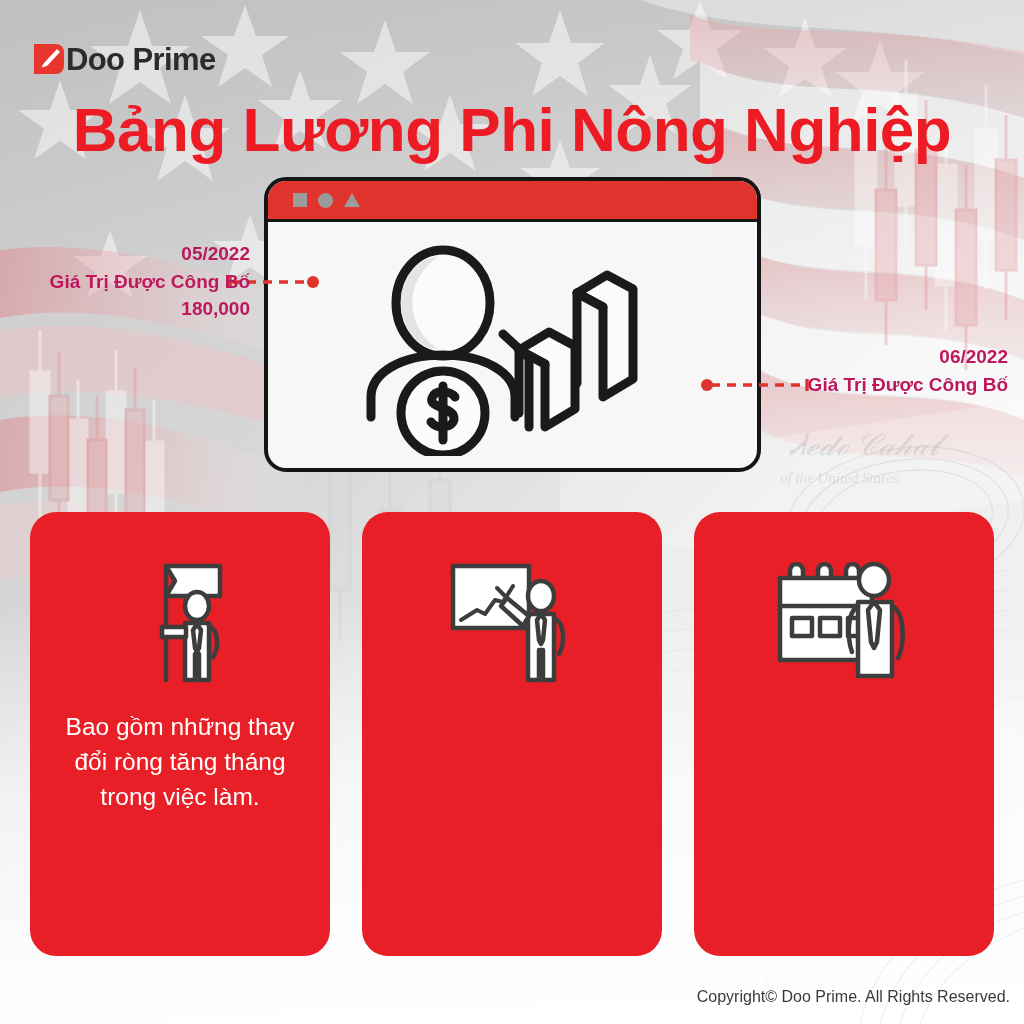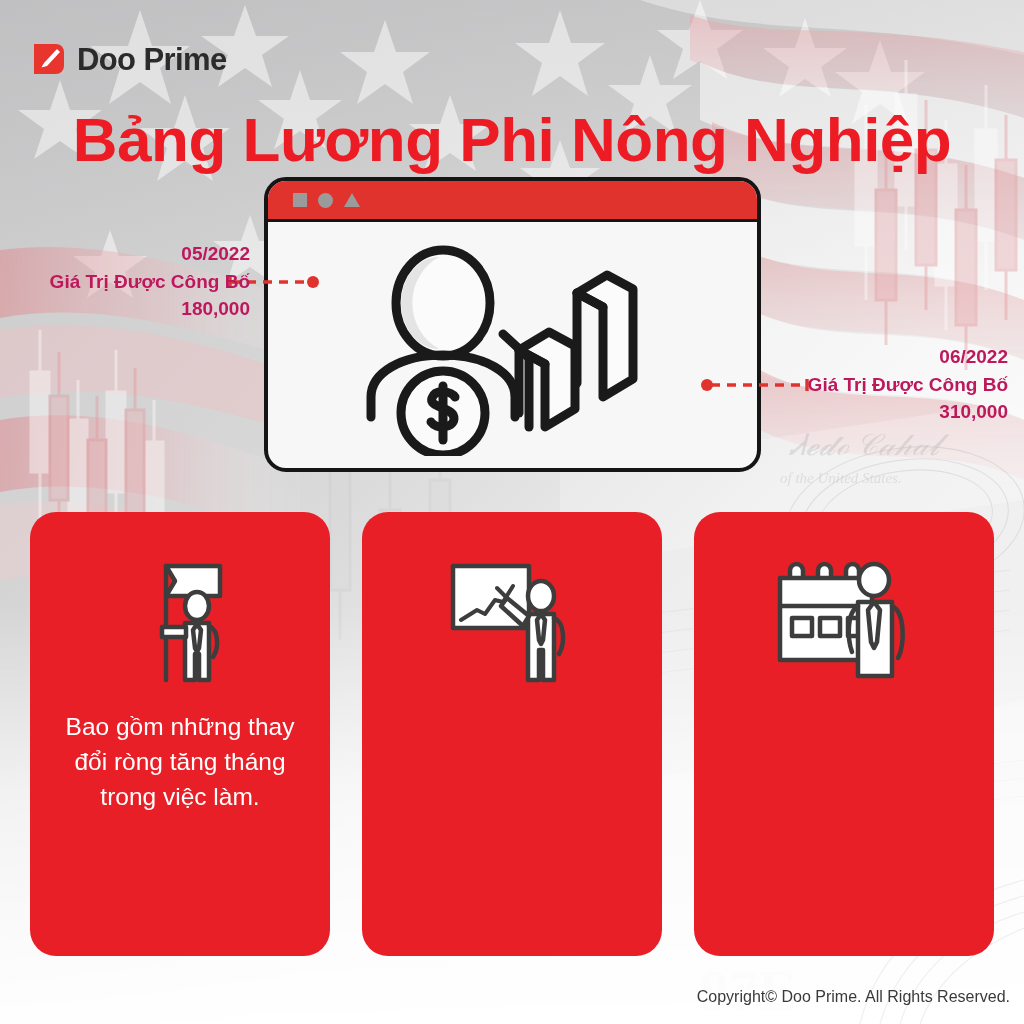--- a/index.html
+++ b/index.html
@@ -11,37 +11,36 @@
     position:relative;
   }
 
   
   #bg { position:absolute; inset:0; overflow:hidden; }
   #bg svg { position:absolute; inset:0; width:1024px; height:1024px; }
 
   
   #logo {
     position:absolute; left:32px; top:42px;
-    display:flex; align-items:center; gap:11px;
+    display:flex; align-items:center; 
     z-index:10;
   }
   #logo .mark { width:34px; height:34px; position:relative; }
   #logo .mark-text {
     font-size:31px; font-weight:bold; color:#2b2b2b;
     letter-spacing:-0.6px; line-height:1;
   }
 
   
   #title {
     position:absolute; left:0; top:97px; width:1024px;
     text-align:center; z-index:10;
     font-size:62px; font-weight:bold; color:#ED1C24;
     letter-spacing:-0.5px; line-height:1.05;
     white-space:nowrap;
-    margin-top:10px;
   }
 
   
   #window {
     position:absolute; left:264px; top:177px;
     width:497px; height:295px;
     border:4px solid #151515;
     border-radius:22px;
     background:#f7f7f7;
     overflow:hidden;
@@ -331,21 +330,20 @@
   <svg width="92" height="14" viewBox="0 0 92 14">
     <line x1="2" y1="1" x2="2" y2="13" stroke="#E1332D" stroke-width="3.4"></line>
     <line x1="3" y1="7" x2="80" y2="7" stroke="#E1332D" stroke-width="3.4" stroke-dasharray="9 7"></line>
     <circle cx="85" cy="7" r="6" fill="#E1332D"></circle>
   </svg>
 </div>
 
 <div id="anno-right" class="anno">
   <div>06/2022</div>
   <div>Giá Trị Được Công Bố</div>
-  <div>310,000</div>
 </div>
 
 <div id="lead-right" class="lead">
   <svg width="110" height="14" viewBox="0 0 110 14">
     <circle cx="7" cy="7" r="6" fill="#E1332D"></circle>
     <line x1="11" y1="7" x2="106" y2="7" stroke="#E1332D" stroke-width="3.4" stroke-dasharray="9 7"></line>
     <line x1="107" y1="1" x2="107" y2="13" stroke="#E1332D" stroke-width="3.4"></line>
   </svg>
 </div>
 

